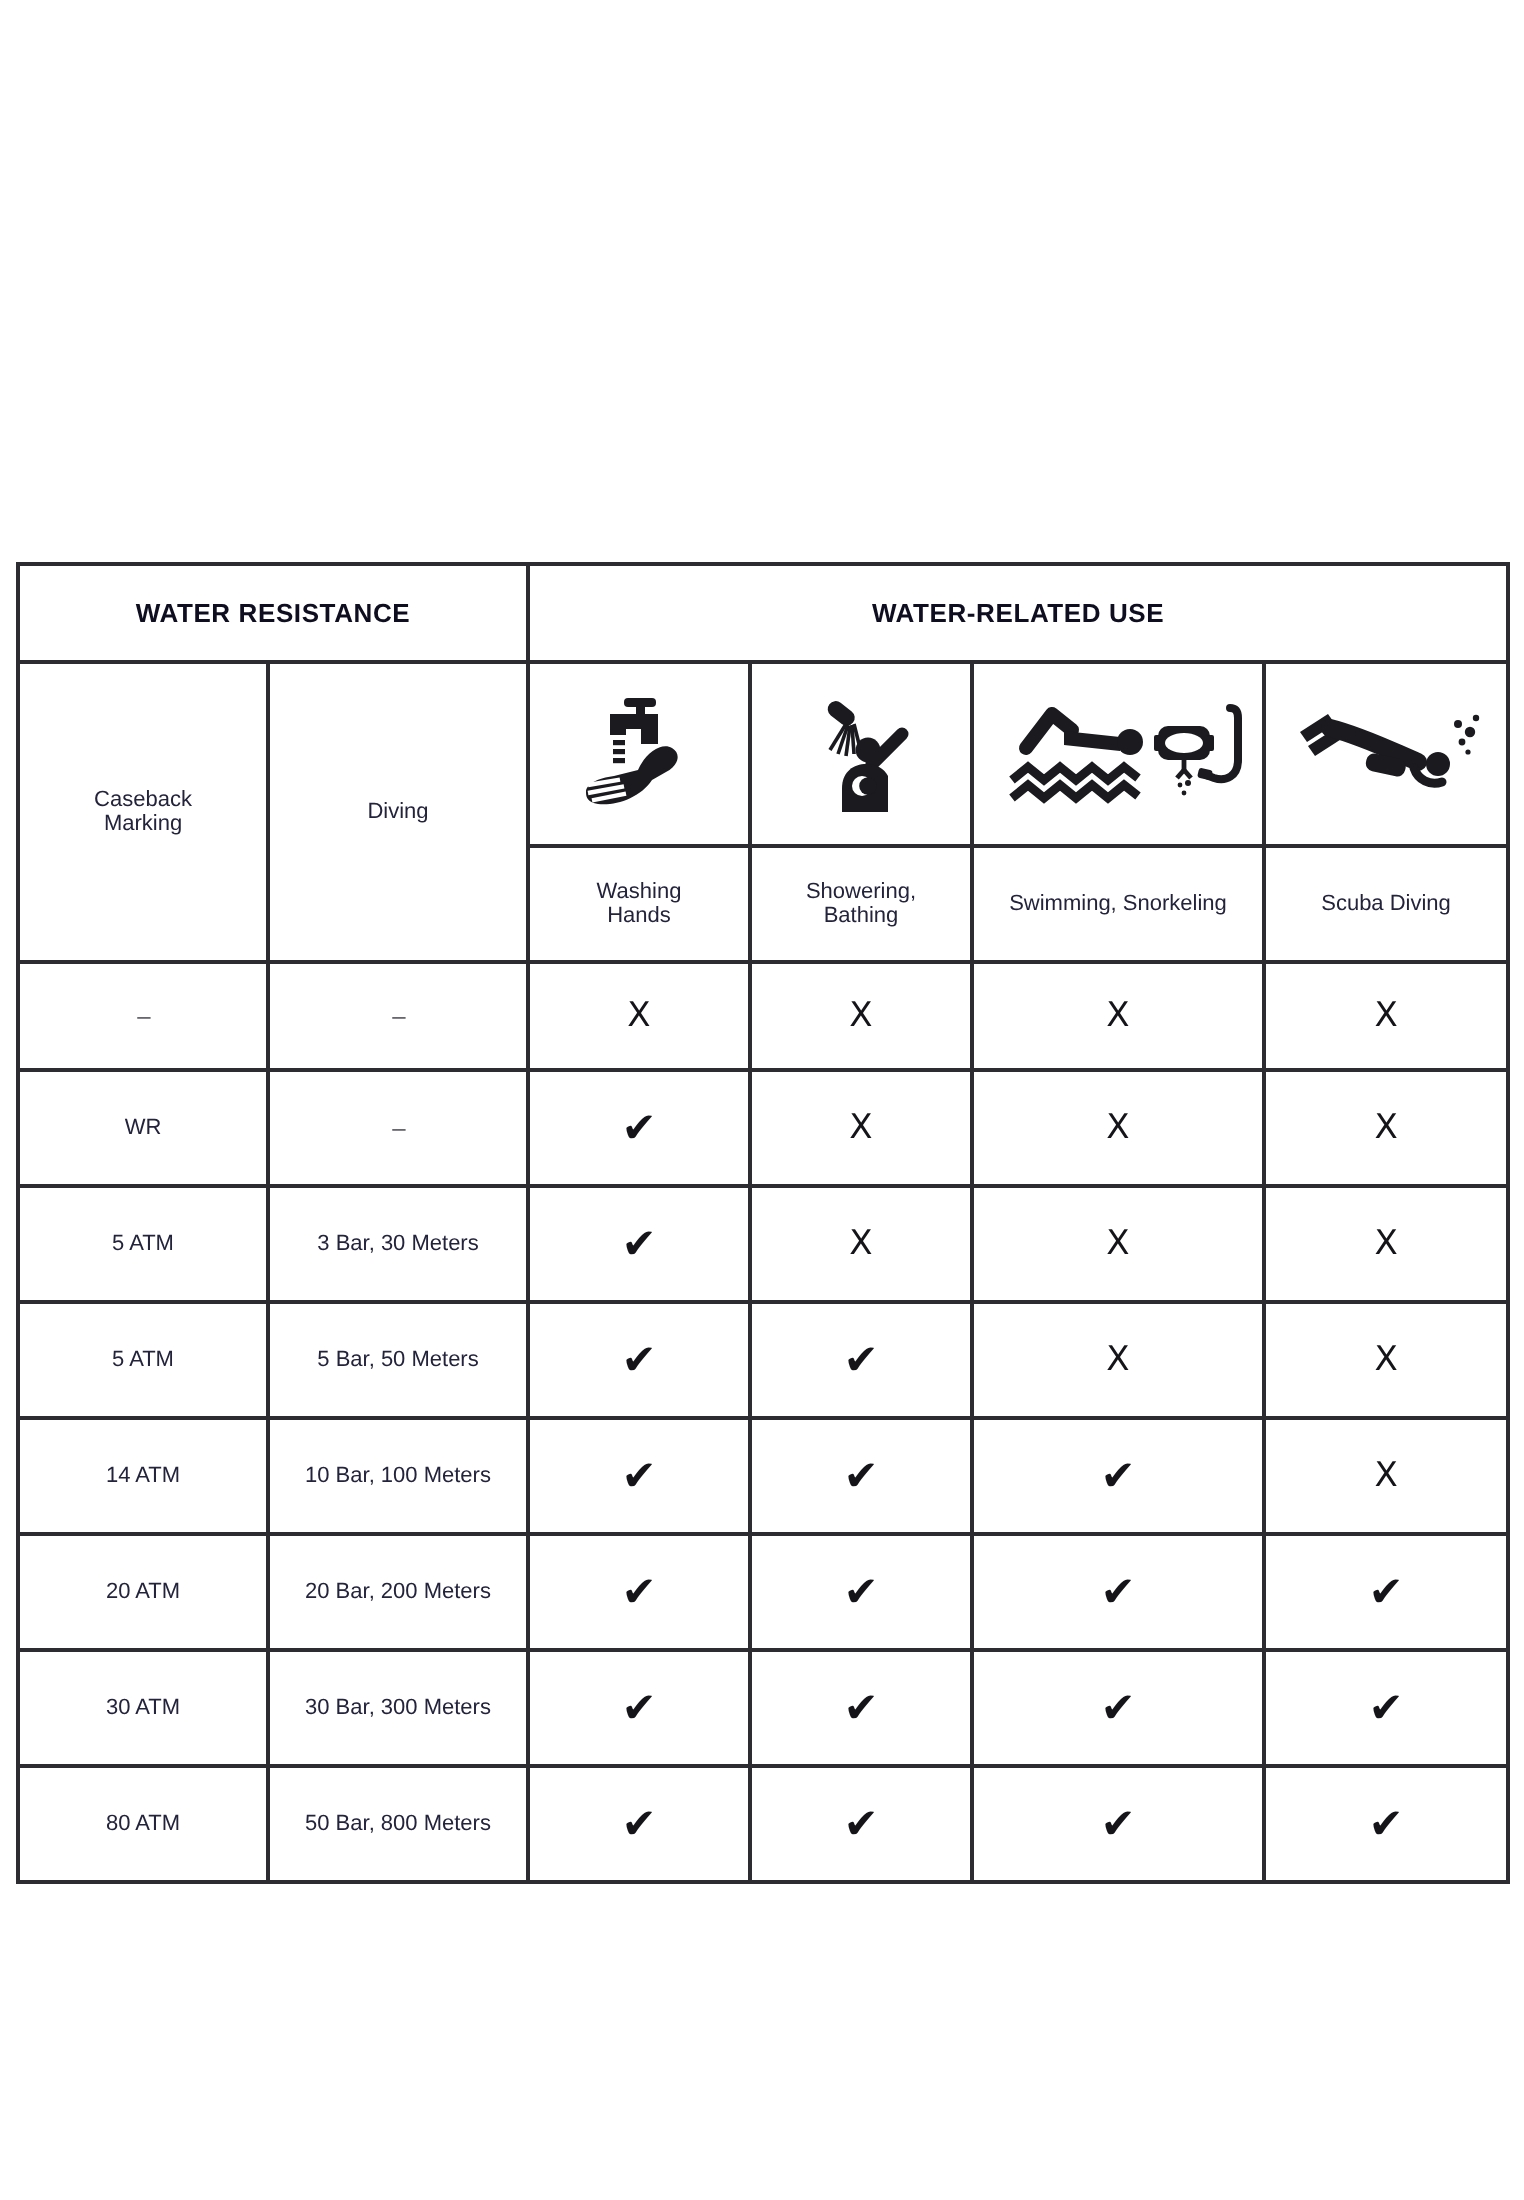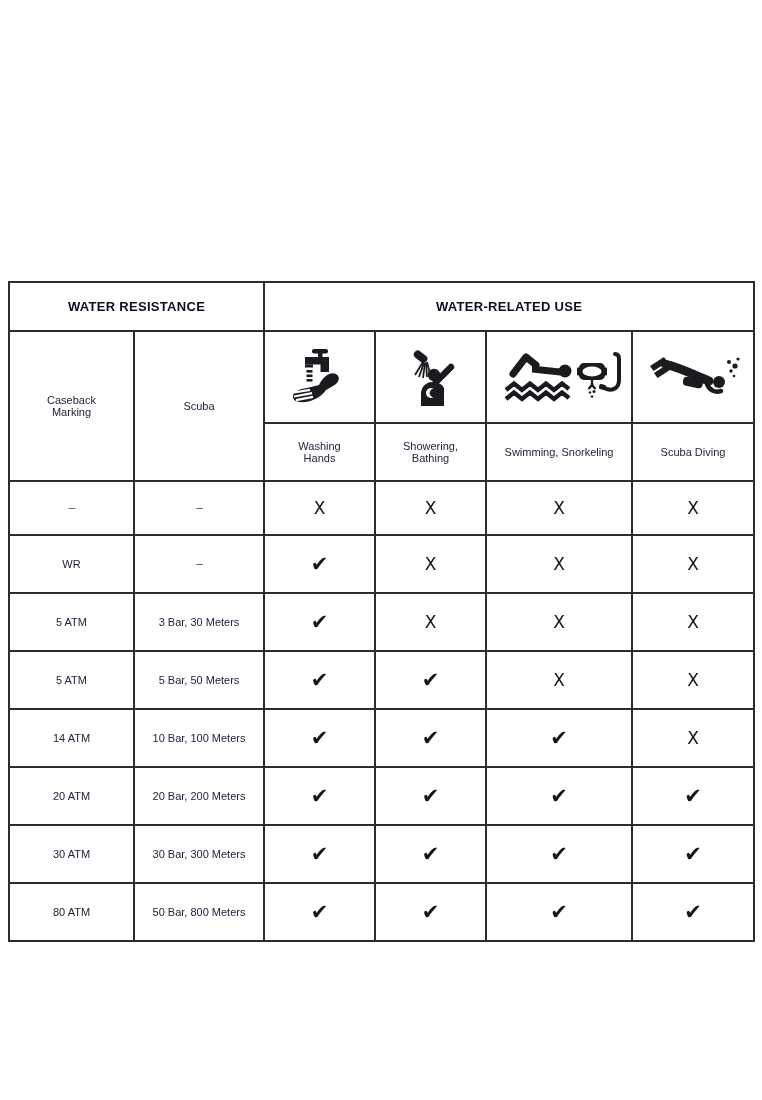--- a/index.html
+++ b/index.html
@@ -63,21 +63,21 @@
         <col style="width:122px">
     </colgroup>
     <tbody>
       <tr class="title-row">
         <td colspan="2" class="title-cell">WATER RESISTANCE</td>
         <td colspan="4" class="title-cell">WATER-RELATED USE</td>
       </tr>
 
       <tr class="icon-row">
         <td rowspan="2" class="rowspan-cell">Caseback Marking</td>
-        <td rowspan="2" class="rowspan-cell">Scuba</td>
+        <td rowspan="2" class="rowspan-cell">Diving</td>
 
         <td class="icon-cell">
           <svg class="pictogram" width="58" height="58" viewBox="0 0 58 58">
             <rect class="ink" x="21" y="1" width="16" height="4.5" rx="2"></rect>
             <rect class="ink" x="27" y="4" width="4.5" height="5.5"></rect>
             <path class="ink" d="M14 9 H38 V24 H29.5 V16.5 H14 Z"></path>
             <rect class="ink" x="14" y="16.5" width="8" height="3"></rect>
             <rect class="ink" x="15.5" y="22" width="6" height="2.6"></rect>
             <rect class="ink" x="15.5" y="26.5" width="6" height="2.6"></rect>
             <rect class="ink" x="15.5" y="31" width="6" height="2.6"></rect>

